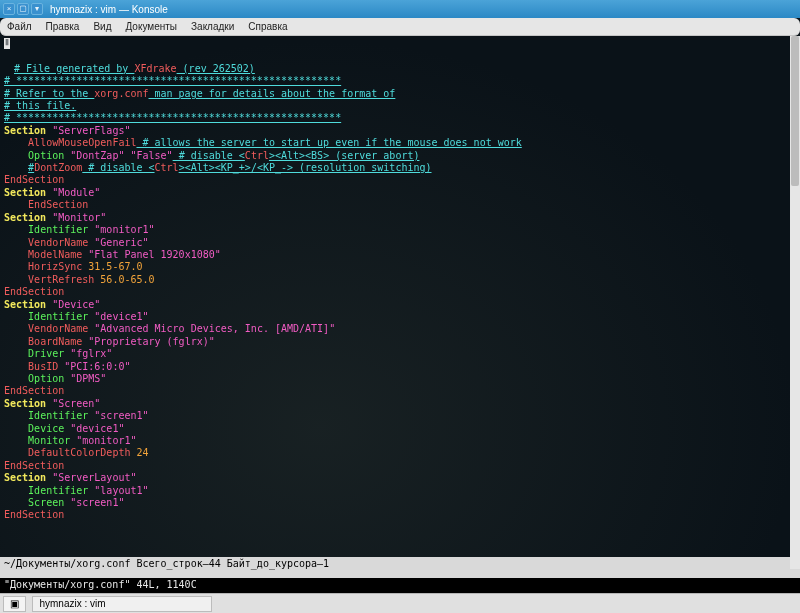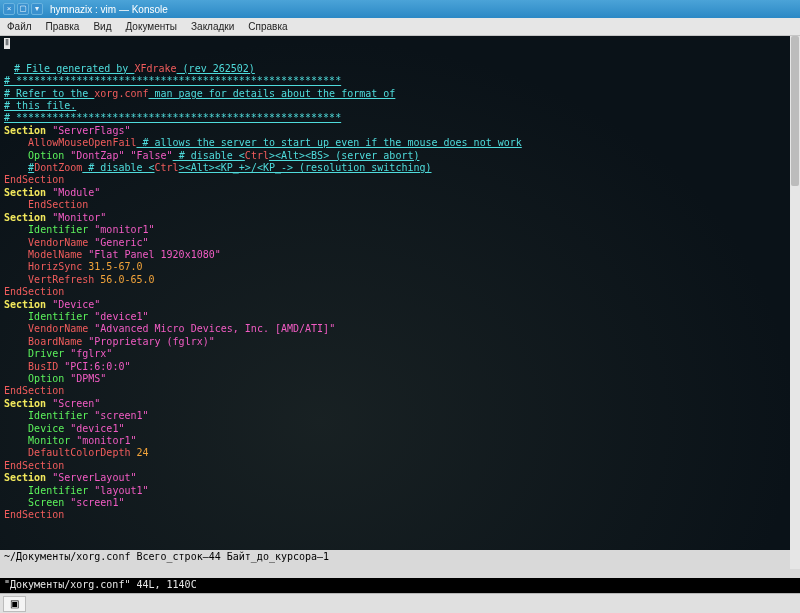--- a/index.html
+++ b/index.html
@@ -36,20 +36,21 @@
 .titlebar .title { padding-left: 4px; }
 .menubar {
   height: 18px;
   background: #e6e6e6;
   border-bottom: 1px solid #c5c5c5;
   display: flex;
   align-items: center;
   font-family: sans-serif;
   font-size: 10px;
   color: #222;
+  border-radius: 6px;
 }
 .menubar .menu-item { padding: 0 7px; cursor: default; }
 .editor {
   flex: 1;
   background: #0a1218;
   padding: 2px 4px 0 4px;
   line-height: 12.4px;
   white-space: pre;
   color: #e6e6e6;
   overflow: hidden;
@@ -73,21 +74,21 @@
 .ruler {
   position: absolute;
   left: 4px; top: 2px;
   width: 6px; height: 11px;
   background: #e6e6e6;
   color: #0a1218;
   display: flex; align-items: center; justify-content: center;
   font-size: 8px;
 }
 .statusbar1 {
-  height: 28px;
+  height: 21px;
   background: #d9d9d9;
   color: #000;
   padding: 0 4px;
   line-height: 13px;
   font-size: 10px;
   white-space: pre;
 }
 .statusbar2 {
   height: 13px;
   background: #000;
@@ -167,17 +168,18 @@
 <div class="editor" id="editor">
   <div class="ruler">⦀</div>
 <div class="line" style="padding-left: 10px;"><span class="c-cyan"># File generated by </span><span class="c-red">XFdrake</span><span class="c-cyan"> (rev 262502)</span></div><div class="line"><span class="c-white"></span></div><div class="line"><span class="c-cyan"># ******************************************************</span></div><div class="line"><span class="c-cyan"># Refer to the </span><span class="c-red">xorg.conf</span><span class="c-cyan"> man page for details about the format of</span></div><div class="line"><span class="c-cyan"># this file.</span></div><div class="line"><span class="c-cyan"># ******************************************************</span></div><div class="line"><span class="c-white"></span></div><div class="line"><span class="c-yellow">Section </span><span class="c-magenta">"ServerFlags"</span></div><div class="line"><span class="c-white">    </span><span class="c-red">AllowMouseOpenFail</span><span class="c-cyan"> # allows the server to start up even if the mouse does not work</span></div><div class="line"><span class="c-white">    </span><span class="c-green">Option </span><span class="c-magenta">"DontZap" "False"</span><span class="c-cyan"> # disable &lt;</span><span class="c-red">Ctrl</span><span class="c-cyan">&gt;&lt;Alt&gt;&lt;BS&gt; (server abort)</span></div><div class="line"><span class="c-white">    </span><span class="c-cyan">#</span><span class="c-red">DontZoom</span><span class="c-cyan"> # disable &lt;</span><span class="c-red">Ctrl</span><span class="c-cyan">&gt;&lt;Alt&gt;&lt;KP_+&gt;/&lt;KP_-&gt; (resolution switching)</span></div><div class="line"><span class="c-red">EndSection</span></div><div class="line"><span class="c-white"></span></div><div class="line"><span class="c-yellow">Section </span><span class="c-magenta">"Module"</span></div><div class="line"><span class="c-white">    </span><span class="c-red">EndSection</span></div><div class="line"><span class="c-white"></span></div><div class="line"><span class="c-yellow">Section </span><span class="c-magenta">"Monitor"</span></div><div class="line"><span class="c-white">    </span><span class="c-green">Identifier </span><span class="c-magenta">"monitor1"</span></div><div class="line"><span class="c-white">    </span><span class="c-red">VendorName </span><span class="c-magenta">"Generic"</span></div><div class="line"><span class="c-white">    </span><span class="c-red">ModelName </span><span class="c-magenta">"Flat Panel 1920x1080"</span></div><div class="line"><span class="c-white">    </span><span class="c-red">HorizSync </span><span class="c-orange">31.5-67.0</span></div><div class="line"><span class="c-white">    </span><span class="c-red">VertRefresh </span><span class="c-orange">56.0-65.0</span></div><div class="line"><span class="c-red">EndSection</span></div><div class="line"><span class="c-white"></span></div><div class="line"><span class="c-yellow">Section </span><span class="c-magenta">"Device"</span></div><div class="line"><span class="c-white">    </span><span class="c-green">Identifier </span><span class="c-magenta">"device1"</span></div><div class="line"><span class="c-white">    </span><span class="c-red">VendorName </span><span class="c-magenta">"Advanced Micro Devices, Inc. [AMD/ATI]"</span></div><div class="line"><span class="c-white">    </span><span class="c-red">BoardName </span><span class="c-magenta">"Proprietary (fglrx)"</span></div><div class="line"><span class="c-white">    </span><span class="c-green">Driver </span><span class="c-magenta">"fglrx"</span></div><div class="line"><span class="c-white">    </span><span class="c-red">BusID </span><span class="c-magenta">"PCI:6:0:0"</span></div><div class="line"><span class="c-white">    </span><span class="c-green">Option </span><span class="c-magenta">"DPMS"</span></div><div class="line"><span class="c-red">EndSection</span></div><div class="line"><span class="c-white"></span></div><div class="line"><span class="c-yellow">Section </span><span class="c-magenta">"Screen"</span></div><div class="line"><span class="c-white">    </span><span class="c-green">Identifier </span><span class="c-magenta">"screen1"</span></div><div class="line"><span class="c-white">    </span><span class="c-green">Device </span><span class="c-magenta">"device1"</span></div><div class="line"><span class="c-white">    </span><span class="c-green">Monitor </span><span class="c-magenta">"monitor1"</span></div><div class="line"><span class="c-white">    </span><span class="c-red">DefaultColorDepth </span><span class="c-orange">24</span></div><div class="line"><span class="c-red">EndSection</span></div><div class="line"><span class="c-white"></span></div><div class="line"><span class="c-yellow">Section </span><span class="c-magenta">"ServerLayout"</span></div><div class="line"><span class="c-white">    </span><span class="c-green">Identifier </span><span class="c-magenta">"layout1"</span></div><div class="line"><span class="c-white">    </span><span class="c-green">Screen </span><span class="c-magenta">"screen1"</span></div><div class="line"><span class="c-red">EndSection</span></div></div>
 
 <div class="statusbar1">~/Документы/xorg.conf Всего_строк—44 Байт_до_курсора—1</div>
 <div class="statusbar2">"Документы/xorg.conf" 44L, 1140C</div>
 <div class="scrollbar-space"></div>
 
 <div class="taskbar">
   <div class="task-btn">▣</div>
+  <div class="task-tab">hymnazix : vim</div>
 </div>
 
 <div class="scrollbar-v">
   <div class="scrollbar-thumb"></div>
 </div>
 
 </body></html>

